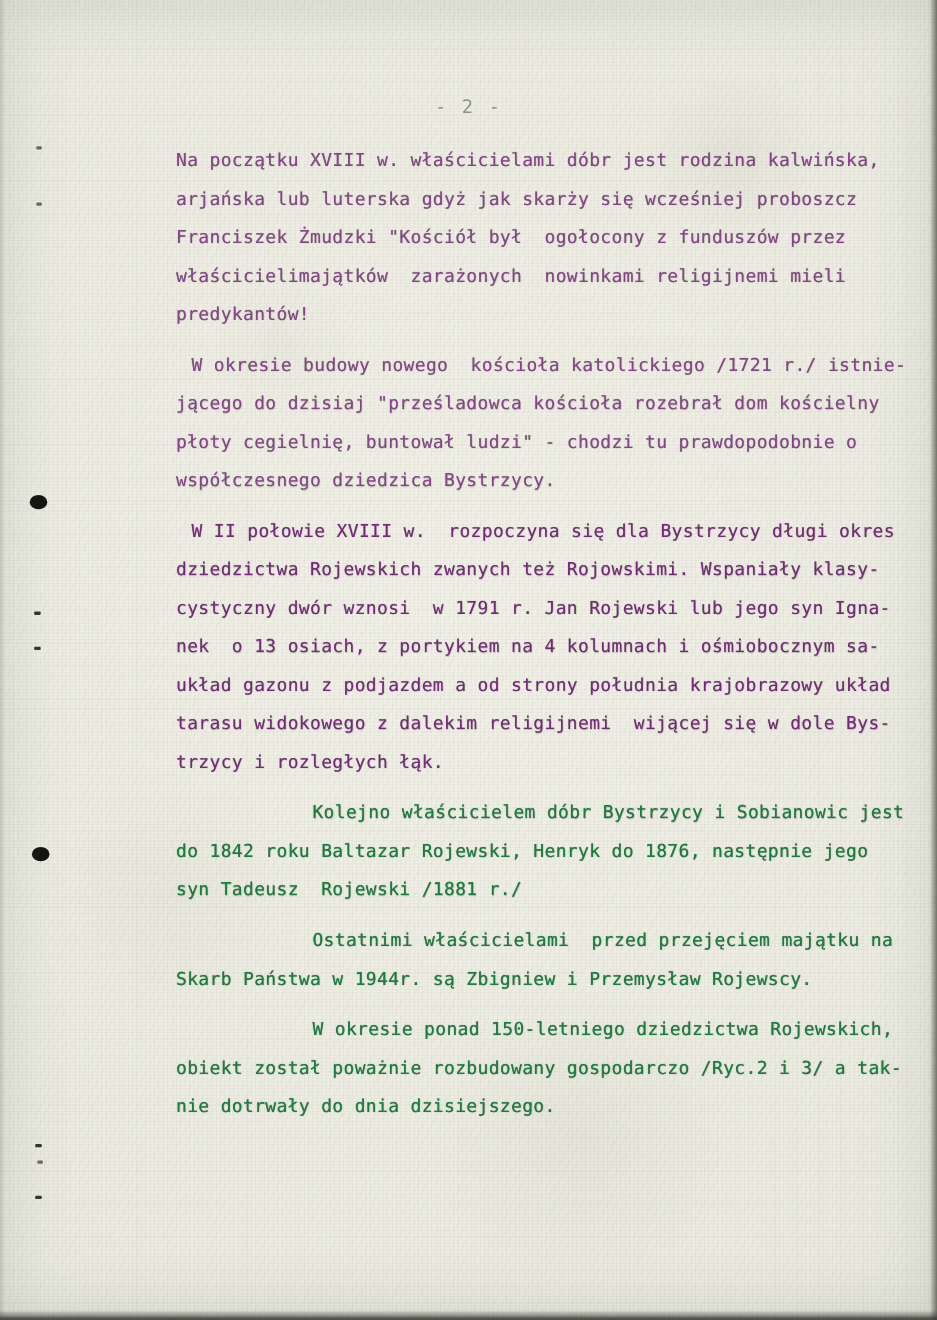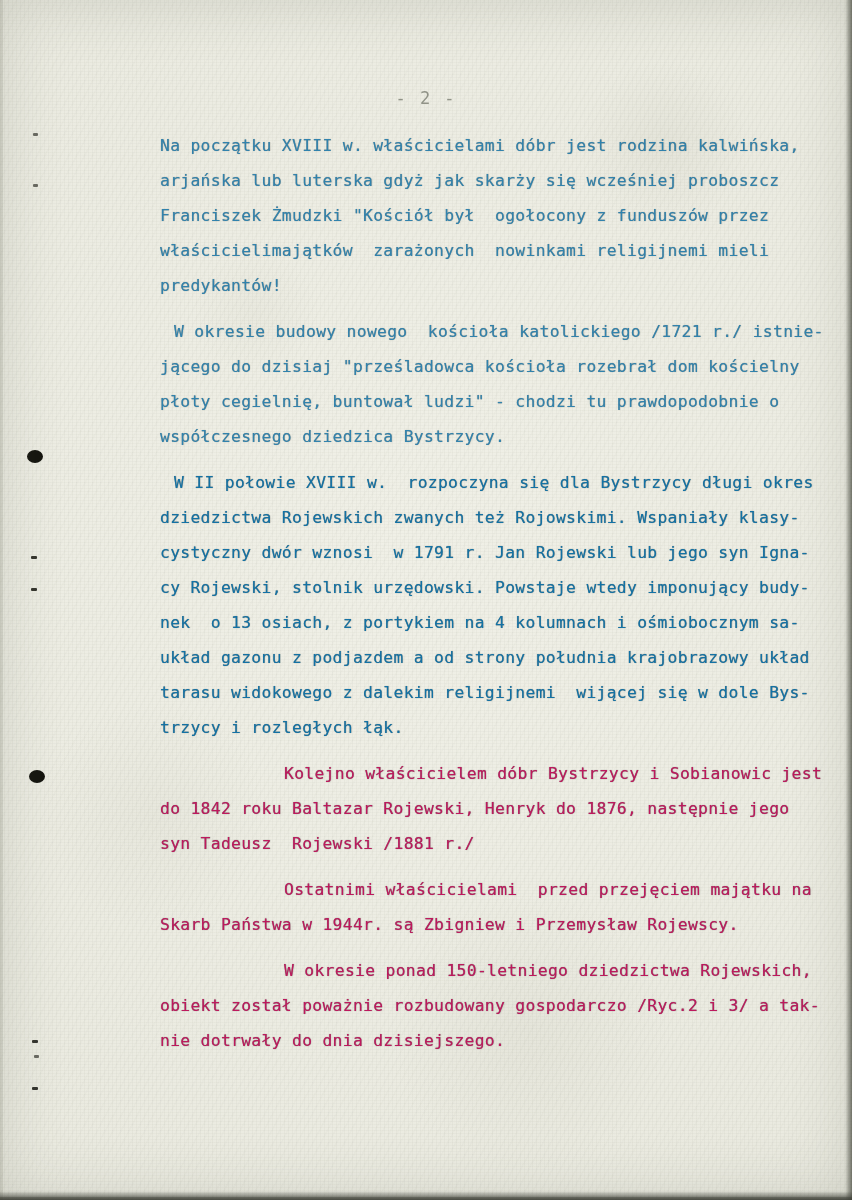--- a/index.html
+++ b/index.html
@@ -84,30 +84,30 @@
     top: 128px;
     left: 160px;
     width: 690px;
   }
   .tline {
     height: 35px;
     line-height: 35px;
     font-size: 16.3px;
     letter-spacing: 0.35px;
     white-space: pre;
-    color: #0369a1;
+    color: #701a75;
     opacity: .93;
     text-shadow:
       0 0 0.7px rgba(60,64,56,0.55),
       0.4px 0.3px 0.9px rgba(70,74,64,0.30);
   }
   .tline.indent { padding-left: 110px; }
   .tline.gap-before { margin-top: 11px; margin-left: 14px; }
   .tline.faint { opacity: .80; }
-  .tline.dark  { opacity: 1; color: #be185d; }
+  .tline.dark  { opacity: 1; color: #15803d; }
 
   
   .mark {
     position: absolute;
     background: #15150f;
     border-radius: 50%;
     pointer-events: none;
   }
   .mark.dot-big { width: 16px; height: 13px; }
   .mark.tick { width: 6px; height: 3px; border-radius: 1px; opacity: .85; }
@@ -129,21 +129,20 @@
       <div class="tline faint">Franciszek Żmudzki "Kościół był  ogołocony z funduszów przez</div>
       <div class="tline faint">właścicielimajątków  zarażonych  nowinkami religijnemi mieli</div>
       <div class="tline faint">predykantów!</div>
       <div class="tline gap-before faint">W okresie budowy nowego  kościoła katolickiego /1721 r./ istnie-</div>
       <div class="tline faint">jącego do dzisiaj "prześladowca kościoła rozebrał dom kościelny</div>
       <div class="tline faint">płoty cegielnię, buntował ludzi" - chodzi tu prawdopodobnie o</div>
       <div class="tline faint">współczesnego dziedzica Bystrzycy.</div>
       <div class="tline gap-before">W II połowie XVIII w.  rozpoczyna się dla Bystrzycy długi okres</div>
       <div class="tline">dziedzictwa Rojewskich zwanych też Rojowskimi. Wspaniały klasy-</div>
       <div class="tline">cystyczny dwór wznosi  w 1791 r. Jan Rojewski lub jego syn Igna-</div>
-      <div class="tline">cy Rojewski, stolnik urzędowski. Powstaje wtedy imponujący budy-</div>
       <div class="tline">nek  o 13 osiach, z portykiem na 4 kolumnach i ośmiobocznym sa-</div>
       <div class="tline">układ gazonu z podjazdem a od strony południa krajobrazowy układ</div>
       <div class="tline">tarasu widokowego z dalekim religijnemi  wijącej się w dole Bys-</div>
       <div class="tline">trzycy i rozległych łąk.</div>
       <div class="tline indent gap-before dark">Kolejno właścicielem dóbr Bystrzycy i Sobianowic jest</div>
       <div class="tline dark">do 1842 roku Baltazar Rojewski, Henryk do 1876, następnie jego</div>
       <div class="tline dark">syn Tadeusz  Rojewski /1881 r./</div>
       <div class="tline indent gap-before dark">Ostatnimi właścicielami  przed przejęciem majątku na</div>
       <div class="tline dark">Skarb Państwa w 1944r. są Zbigniew i Przemysław Rojewscy.</div>
       <div class="tline indent gap-before dark">W okresie ponad 150-letniego dziedzictwa Rojewskich,</div>

